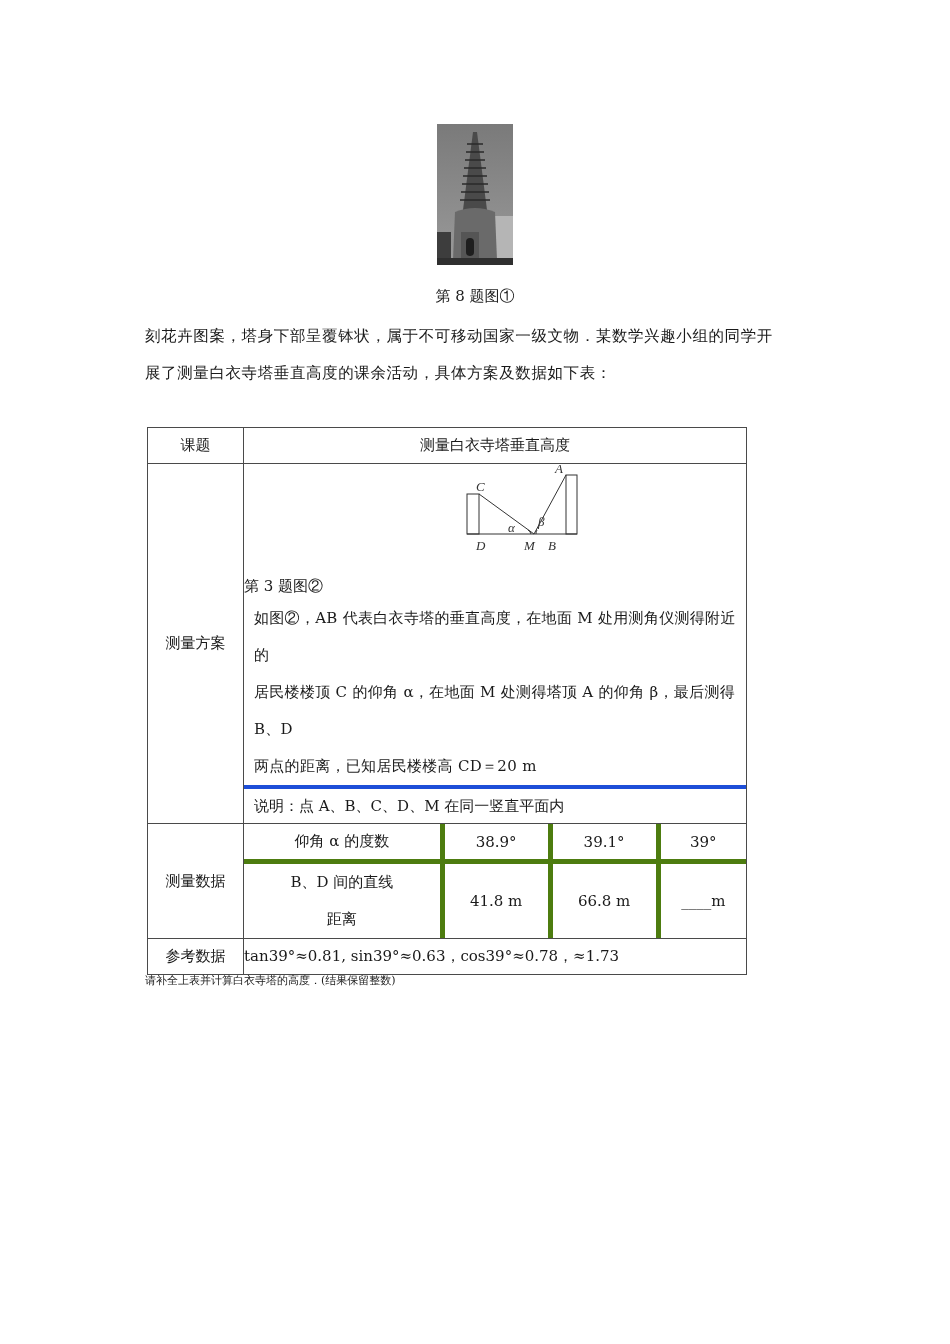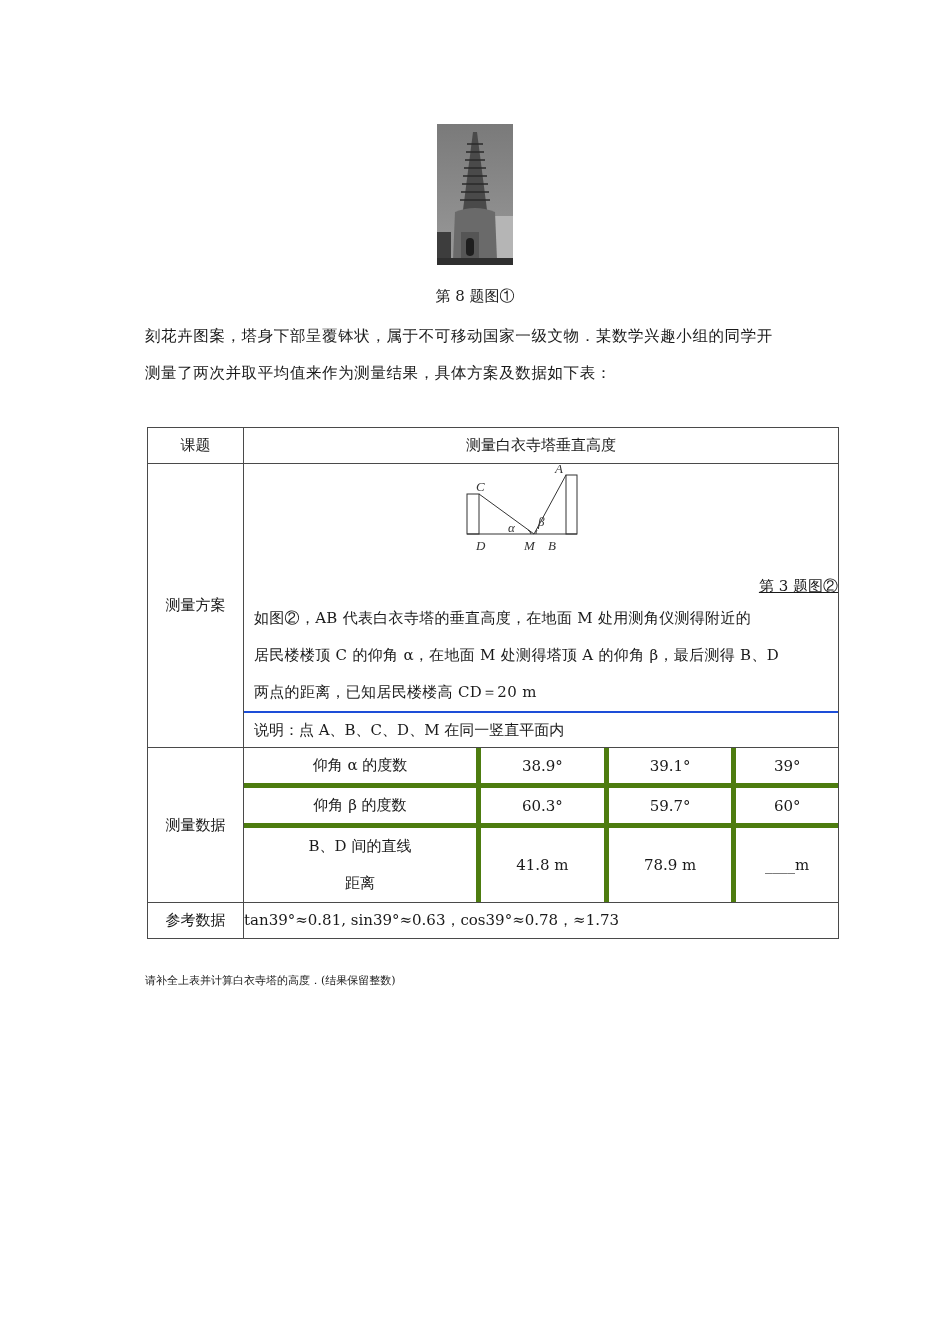--- a/index.html
+++ b/index.html
@@ -13,31 +13,31 @@
     overflow: hidden; background: #8d8d8d;
   }
   .caption1 {
     position: absolute; left: 0; width: 950px; top: 287px; text-align: center; font-size: 15px;
   }
   .para {
     position: absolute; left: 145px; top: 318px; width: 665px;
     line-height: 36.5px; font-size: 15.5px; letter-spacing: 0.6px;
   }
   table.main {
-    position: absolute; left: 147px; top: 427px; width: 692px;
+    position: absolute; left: 147px; top: 427px; width: 600px;
     border-collapse: collapse; font-size: 15px;
   }
   table.main td { border: 1px solid #4a4a4a; padding: 0; vertical-align: middle; }
   .c1 { width: 95px; text-align: center; }
   .hdr { height: 35px; text-align: center; }
   .plan-cell { padding: 0 !important; }
   .diagram-wrap { height: 100px; position: relative; }
-  .caption2 { text-align: right; padding-top: 8px; height: 28px; line-height: 28px; text-decoration: underline; }
+  .caption2 { text-align: left; padding-top: 8px; height: 28px; line-height: 28px; }
   .plan-text { padding: 0 10px 0 10px; line-height: 37px; letter-spacing: 0.3px; }
-  .note { border-top: 2px solid #1d4ed8; padding: 0 10px; height: 34px; line-height: 34px; }
+  .note { border-top: 4px solid #1d4ed8; padding: 0 10px; height: 34px; line-height: 34px; }
   table.inner { width: 100%; border-collapse: collapse; }
   table.inner td { border: 5px solid #4d7c0f; text-align: center; height: 35px; }
   table.inner tr:first-child td { border-top: none; }
   table.inner tr:last-child td { border-bottom: none; }
   table.inner td:first-child { border-left: none; }
   table.inner td:last-child { border-right: none; }
   .tall { height: 70px !important; line-height: 37px; }
   .ref { padding-left: 10px; height: 35px; }
   .footer {
     position: absolute; left: 145px; top: 973px; font-size: 11px;
@@ -71,21 +71,21 @@
     <path d="M18,88 Q38,80 58,88 L60,136 L16,136 Z" fill="#6a6a6a"></path>
     <rect x="24" y="108" width="18" height="26" fill="#555"></rect>
     <rect x="29" y="114" width="8" height="18" rx="4" fill="#1e1e1e"></rect>
     <rect x="0" y="134" width="76" height="7" fill="#2f2f2f"></rect>
   </svg>
 </div>
 <div class="caption1">第 8 题图①</div>
 
 <div class="para">
   <div>刻花卉图案，塔身下部呈覆钵状，属于不可移动国家一级文物．某数学兴趣小组的同学开</div>
-  <div>测量了两次并取平均值来作为测量结果，具体方案及数据如下表：</div>
+  <div>展了测量白衣寺塔垂直高度的课余活动，具体方案及数据如下表：</div>
 </div>
 
 <table class="main">
   <tbody>
       <tr>
     <td class="c1 hdr">课题</td>
     <td class="hdr">测量白衣寺塔垂直高度</td>
   </tr>
   <tr>
     <td class="c1">测量方案</td>
@@ -128,32 +128,26 @@
     <td style="padding:0">
       <table class="inner">
         <tbody>
         <tr>
           <td>仰角 α 的度数</td>
           <td>38.9°</td>
           <td>39.1°</td>
           <td>39°</td>
         </tr>
         <tr>
-          <td>仰角 β 的度数</td>
-          <td>60.3°</td>
-          <td>59.7°</td>
-          <td>60°</td>
-        </tr>
-        <tr>
           <td class="tall">
             <div>B、D 间的直线</div>
             <div>距离</div>
           </td>
           <td class="tall">41.8 m</td>
-          <td class="tall">78.9 m</td>
+          <td class="tall">66.8 m</td>
           <td class="tall">____m</td>
         </tr>
       </tbody>
           </table>
     </td>
   </tr>
   <tr>
     <td class="c1" style="height:35px">参考数据</td>
     <td class="ref">tan39°≈0.81, sin39°≈0.63，cos39°≈0.78，≈1.73</td>
   </tr>

